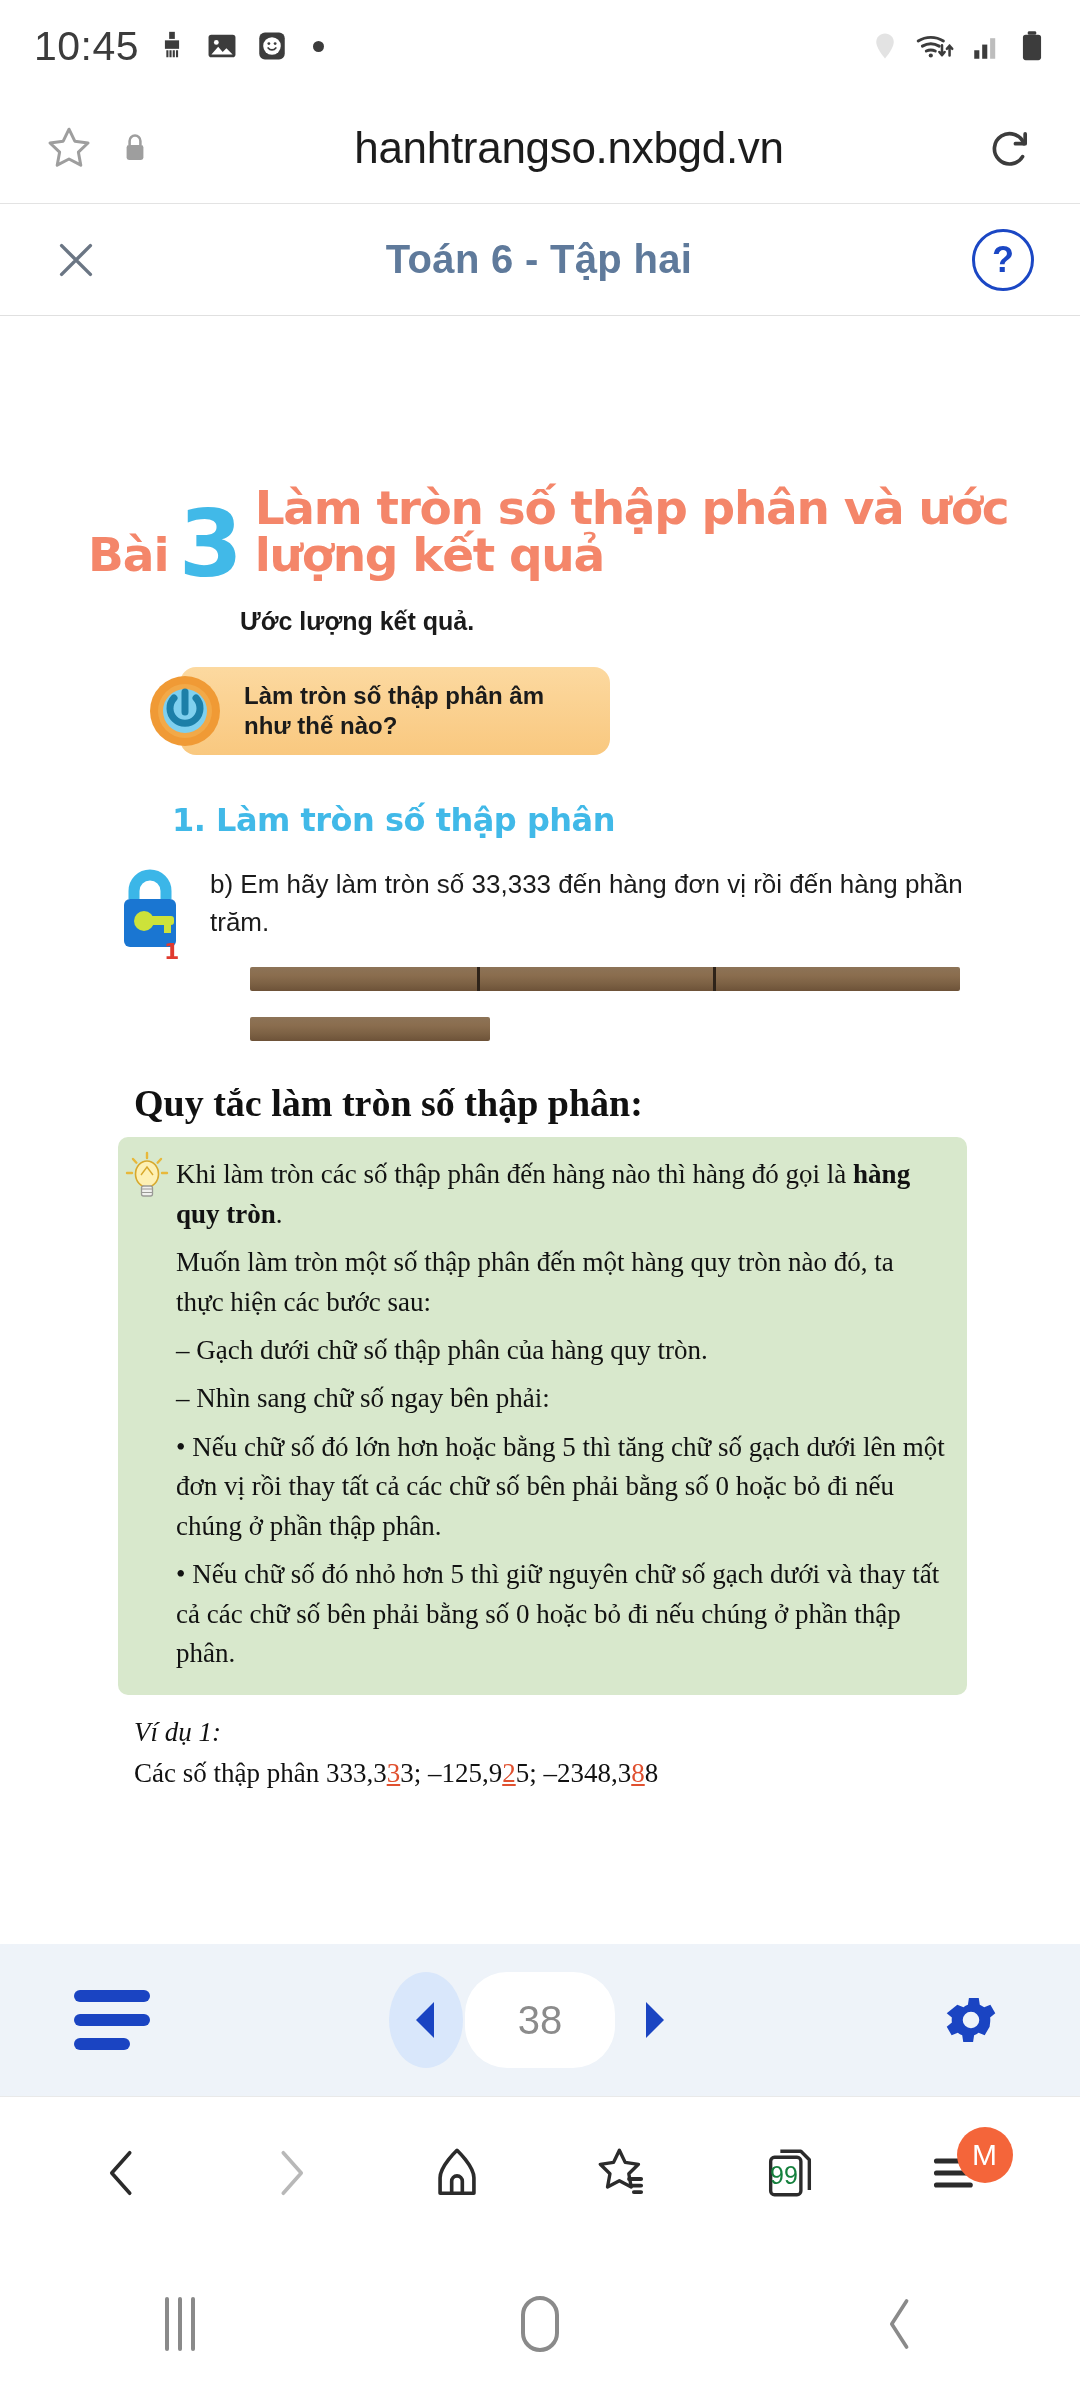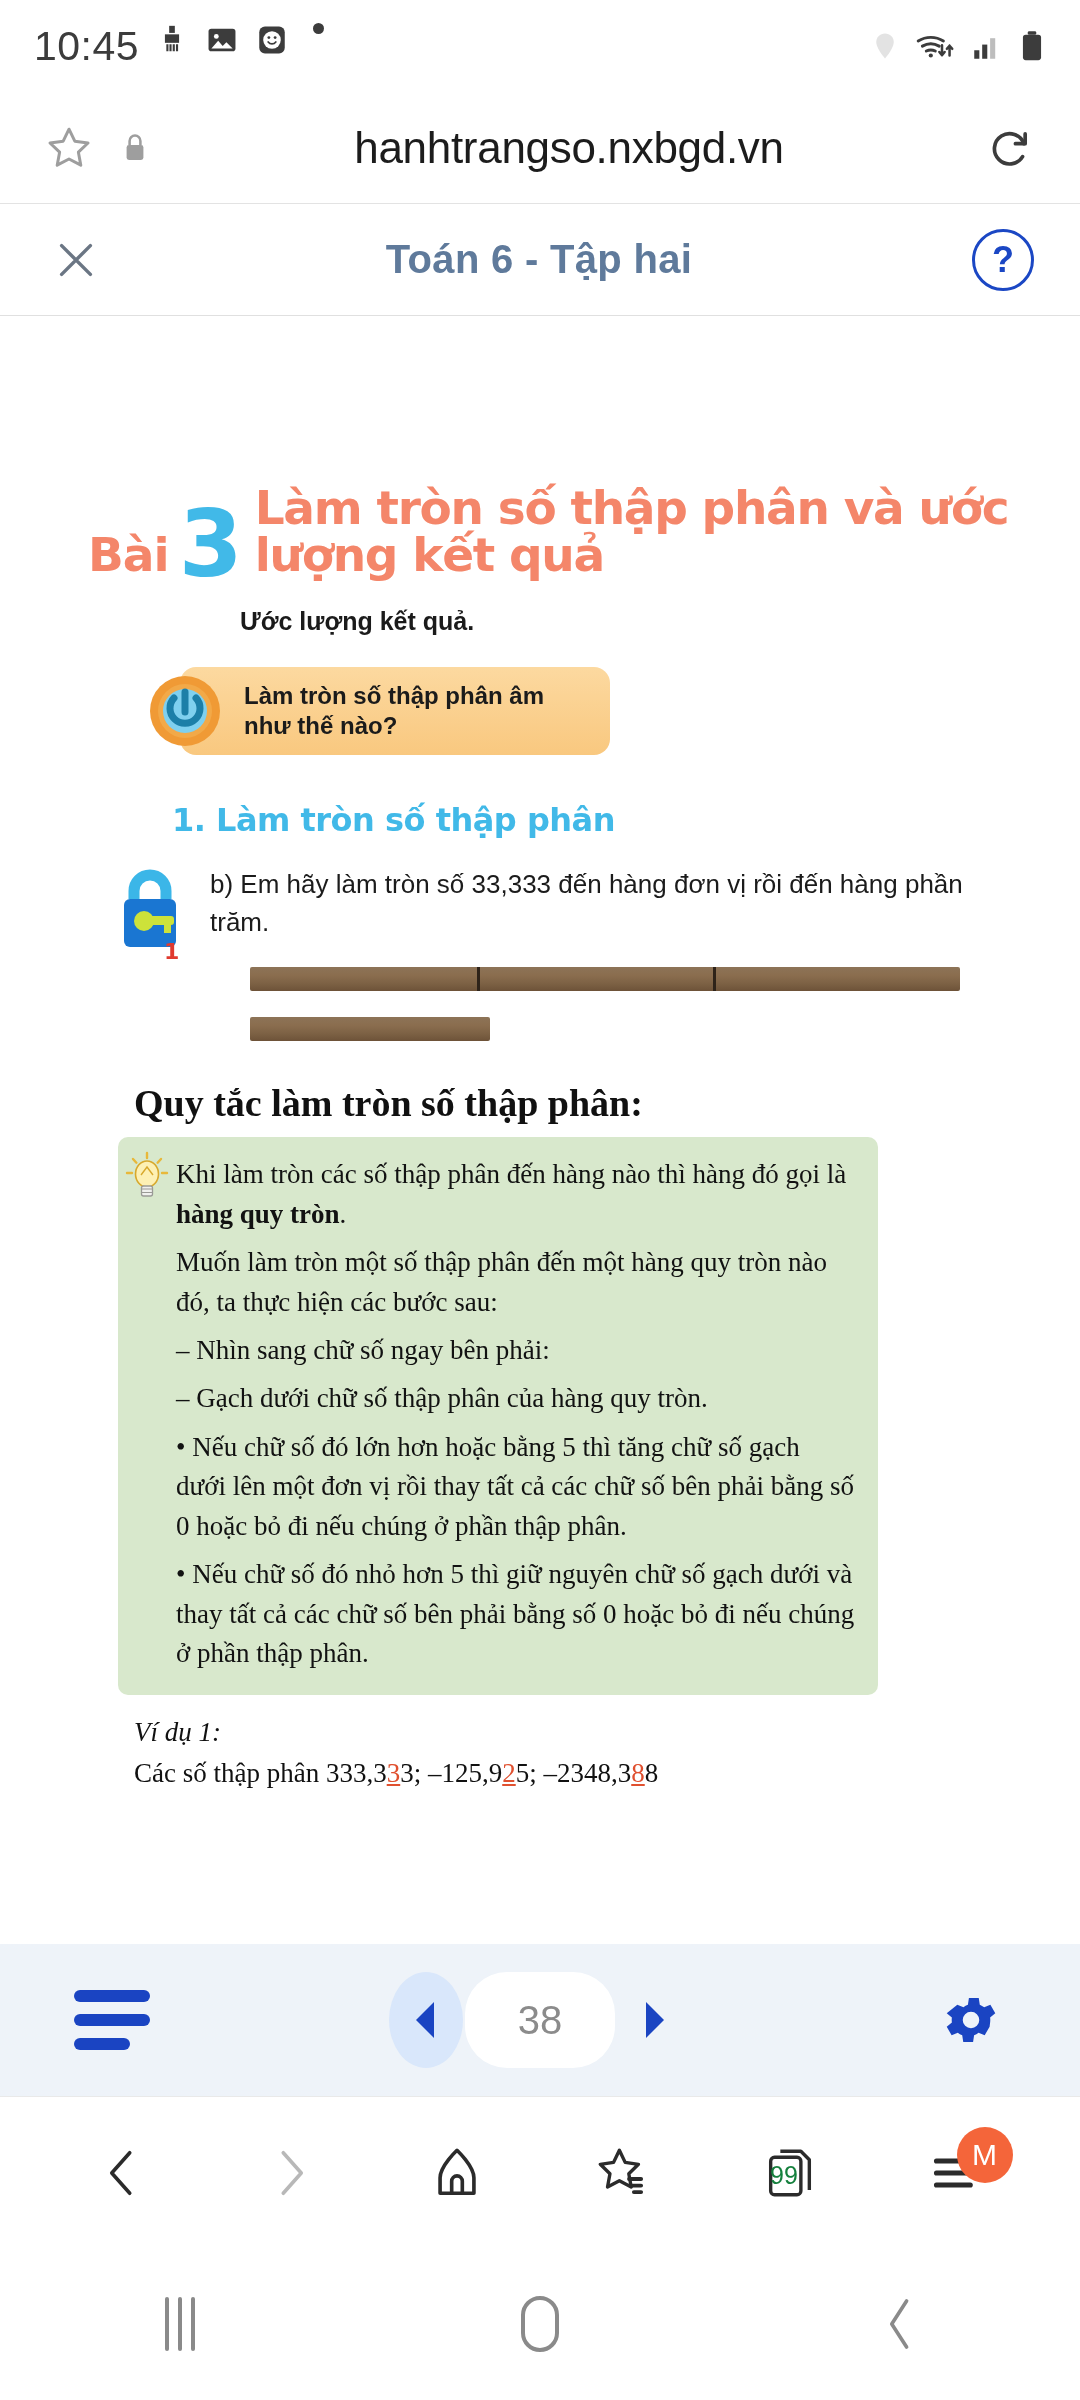--- a/index.html
+++ b/index.html
@@ -6,21 +6,21 @@
   html, body {
     width: 1080px; height: 2400px;
     background: #ffffff;
     font-family: "Liberation Sans", sans-serif;
     overflow: hidden;
   }
   .screen { position: relative; width: 1080px; height: 2400px; background:#fff; display:flex; flex-direction:column; }
 
   
   .statusbar { height: 92px; flex:0 0 92px; display:flex; align-items:center; padding: 0 34px; background:#fff; }
-  .sb-left { display:flex; align-items:flex-start; gap: 16px; }
+  .sb-left { display:flex; align-items:center; gap: 16px; }
   .sb-clock { font-size: 41px; color:#3c3c3c; letter-spacing:0.5px; font-family:"Liberation Sans", sans-serif; }
   .sb-ico { display:flex; align-items:center; justify-content:center; }
   .sb-dot { width:11px; height:11px; border-radius:50%; background:#3c3c3c; margin-left:8px; }
   .sb-right { margin-left:auto; display:flex; align-items:center; gap: 14px; }
 
   
   .urlbar { height: 112px; flex:0 0 112px; display:flex; align-items:center; padding:0 40px; background:#fff; border-bottom:1px solid #e3e3e3; }
   .url-star { width:58px; height:58px; display:flex; align-items:center; justify-content:center; }
   .url-lock { width:46px; height:58px; display:flex; align-items:center; justify-content:center; margin-left:14px;}
   .url-text { flex:1; text-align:center; font-size:44px; color:#1c1c1c; letter-spacing:-0.3px; }
@@ -66,21 +66,21 @@
 
   .planks { margin: 26px 0 0 250px; }
   .plank-long { width:710px; height:24px; position:relative; border-radius:2px;
     background: linear-gradient(180deg,#8d7357 0%,#8a6d4e 36%,#7c6144 70%,#6d5238 100%); }
   .plank-long .seam { position:absolute; top:0; bottom:0; width:3px; background:#2e2319; }
   .plank-short { margin-top:26px; width:240px; height:24px; border-radius:2px;
     background: linear-gradient(180deg,#8d7357 0%,#8a6d4e 36%,#7c6144 70%,#6d5238 100%); }
 
   .rule-title { margin: 40px 0 0 134px; font-family:"Liberation Serif", serif; font-size:38px; font-weight:bold; color:#111; }
 
-  .green-box { margin: 12px 0 0 118px; width: 760px; background:#d8e8cc; border-radius:10px;
+  .green-box { margin: 12px 0 0 118px; width: 849px; background:#d8e8cc; border-radius:10px;
     padding: 18px 22px 22px 30px; position:relative; }
   .bulb-ico { position:absolute; left:6px; top:14px; width:46px; height:52px; }
   .gb-p { font-family:"Liberation Serif", serif; font-size:27px; color:#121212; line-height:1.46; margin-left:28px; margin-bottom:9px; }
   .gb-p:last-child { margin-bottom:0; }
   .gb-p b { font-weight:bold; }
 
   .vidu { margin: 22px 0 0 134px; font-family:"Liberation Serif", serif; font-size:27px; font-style:italic; color:#111; }
   .ex-line { margin: 10px 0 0 134px; font-family:"Liberation Serif", serif; font-size:27px; color:#111; white-space:nowrap; }
   .u { color:#e0502f; text-decoration:underline; text-underline-offset:2px; }
 
@@ -290,22 +290,22 @@
             <ellipse cx="23" cy="23" rx="11.5" ry="13" fill="#fdf0b4" stroke="#d8a82c" stroke-width="1.6"></ellipse>
             <path d="M17 24l6-8 6 8" fill="none" stroke="#d8a82c" stroke-width="1.4"></path>
             <rect x="17.5" y="35" width="11" height="10" rx="2" fill="#f0f0ee" stroke="#9a9a96" stroke-width="1.3"></rect>
             <path d="M17.5 38h11M17.5 41.5h11" stroke="#9a9a96" stroke-width="1.1"></path>
           </svg>
         </span>
         <div class="gb-p">
           <span>Khi làm tròn các số thập phân đến hàng nào thì hàng đó gọi là </span><b>hàng quy tròn</b><span>.</span>
         </div>
         <div class="gb-p">Muốn làm tròn một số thập phân đến một hàng quy tròn nào đó, ta thực hiện các bước sau:</div>
+        <div class="gb-p">– Gạch dưới chữ số thập phân của hàng quy tròn.</div>
         <div class="gb-p">– Nhìn sang chữ số ngay bên phải:</div>
-        <div class="gb-p">– Gạch dưới chữ số thập phân của hàng quy tròn.</div>
         <div class="gb-p">• Nếu chữ số đó lớn hơn hoặc bằng 5 thì tăng chữ số gạch dưới lên một đơn vị rồi thay tất cả các chữ số bên phải bằng số 0 hoặc bỏ đi nếu chúng ở phần thập phân.</div>
         <div class="gb-p">• Nếu chữ số đó nhỏ hơn 5 thì giữ nguyên chữ số gạch dưới và thay tất cả các chữ số bên phải bằng số 0 hoặc bỏ đi nếu chúng ở phần thập phân.</div>
       </div>
 
       <div class="vidu">Ví dụ 1:</div>
 
       <div class="ex-line"><span>Các số thập phân  333,3</span><span class="u">3</span><span>3;   –125,9</span><span class="u">2</span><span>5;   –2348,3</span><span class="u">8</span><span>8</span></div>
 
     </div>
 

